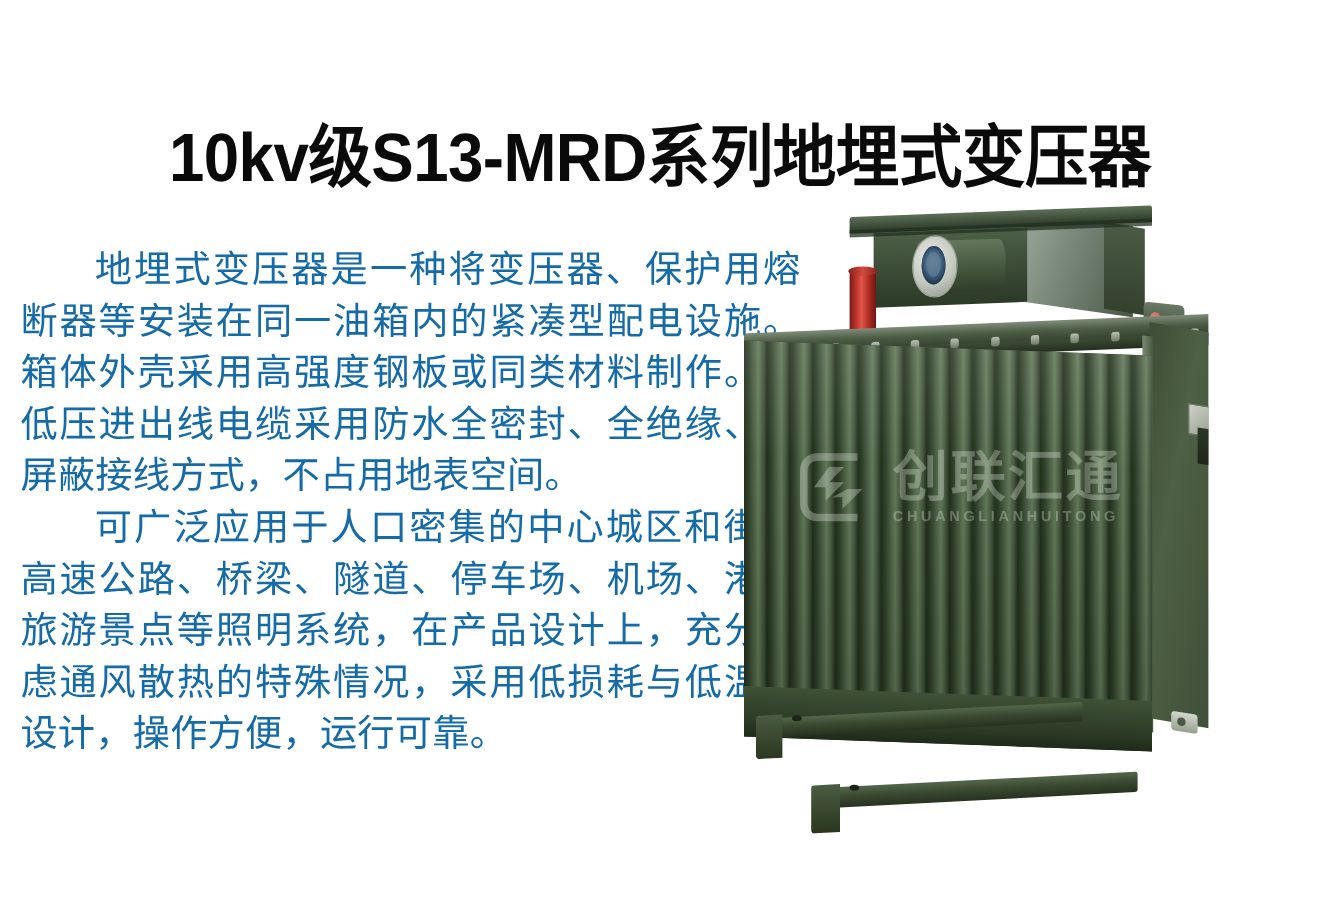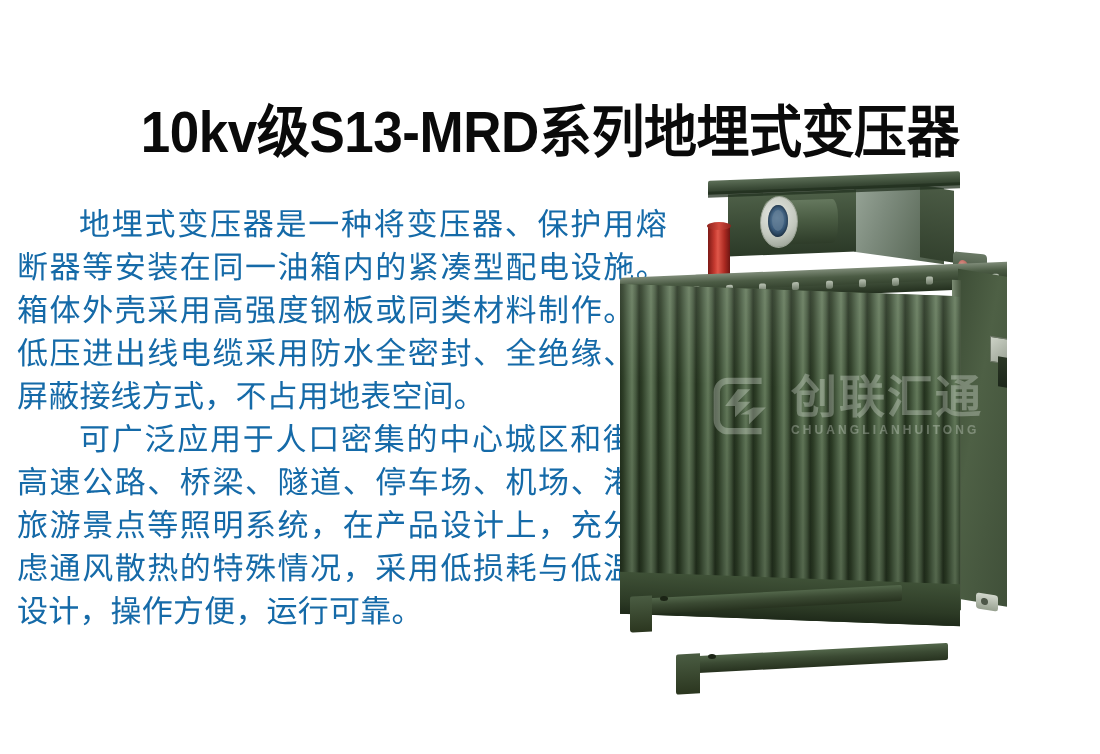--- a/index.html
+++ b/index.html
@@ -452,21 +452,20 @@
   #watermark {
     position: absolute;
     left: 660px;
     top: 362px;
     width: 370px;
     height: 88px;
     display: flex;
     align-items: center;
     opacity: .30;
     pointer-events: none;
-    justify-content: center;
   }
   #wm-mark {
     width: 70px;
     height: 70px;
     flex: 0 0 70px;
     margin-right: 14px;
   }
   #wm-text { color: #eef3ec; }
   #wm-cn {
     font-size: 46px;

